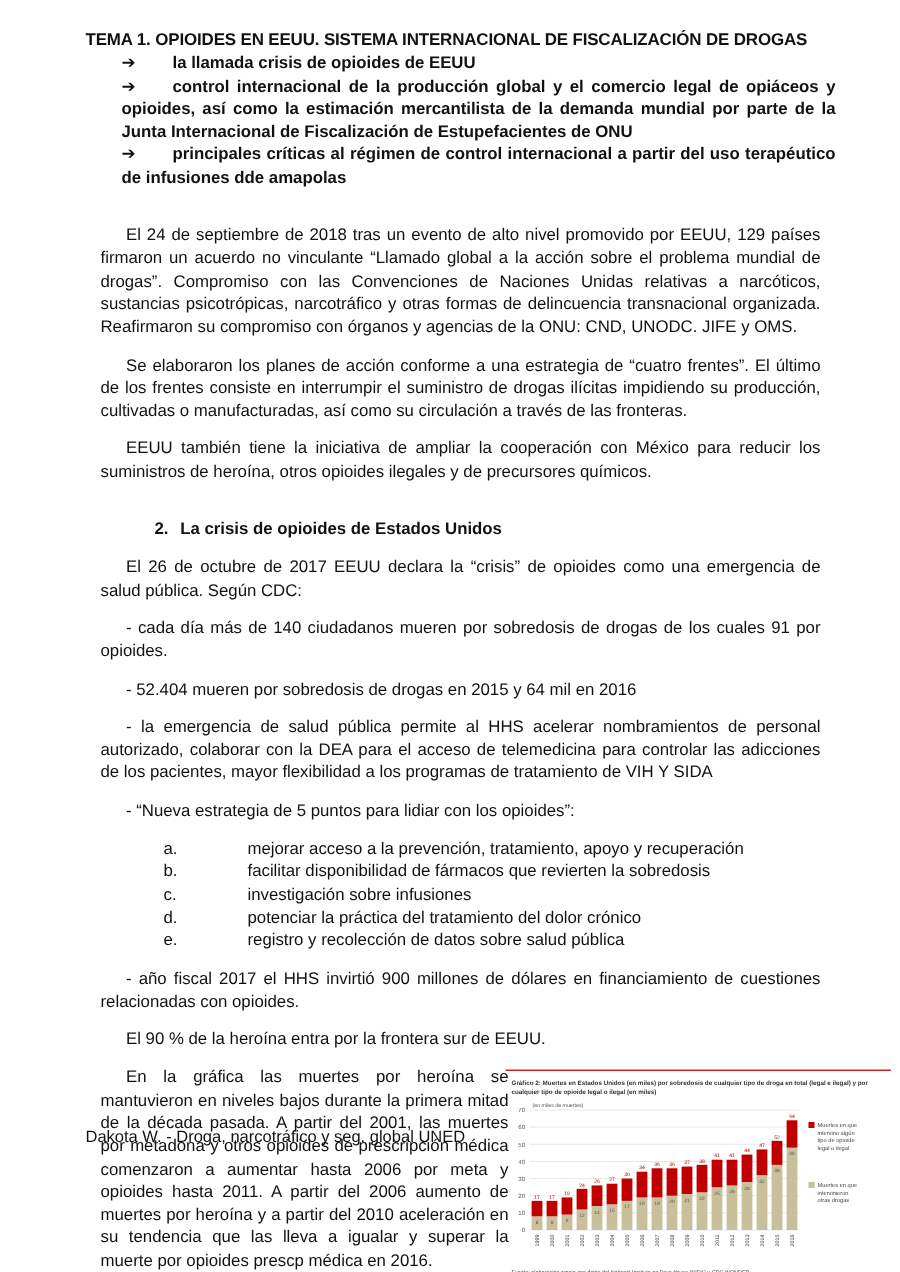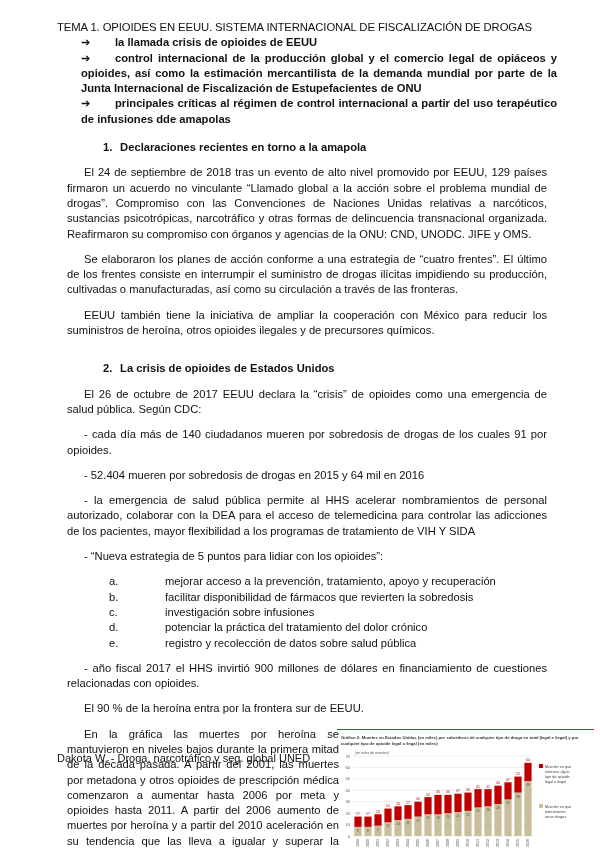--- a/index.html
+++ b/index.html
@@ -1,18 +1,18 @@
 <!DOCTYPE html>
 <html><head>
 <meta charset="utf-8">
 <style>
   html, body { margin: 0; padding: 0; background: #ffffff; }
   body { width: 600px; height: 848px; position: relative; overflow: hidden; font-family: "Liberation Sans", sans-serif; color: #111; }
   .page { position: absolute; left: 57px; top: 20px; width: 500px; font-size: 11.2px; line-height: 15.3px; }
-  .title { font-weight: normal; font-family: "Liberation Sans", sans-serif; font-size: 11.3px; letter-spacing: -0.1px; }
+  .title { font-weight: bold; font-family: "Liberation Sans", sans-serif; font-size: 11.3px; letter-spacing: -0.1px; }
   .bullet { font-weight: bold; text-align: justify; margin-left: 24px; }
   .bullet .arrow { display: inline-block; width: 34px; font-weight: normal; }
   .para { text-align: justify; text-indent: 17px; margin: 10px; }
   .heading { font-weight: bold; margin-left: 46px; }
   .heading .num { display: inline-block; width: 14px; }
   .gap { height: 13px; }
   .list-item { margin-left: 52px; }
   .list-item .letter { display: inline-block; width: 56px; }
   .float-wrap { position: relative; }
   .chart-box { position: absolute; left: 280px; top: 2px; width: 257px; height: 140px; border-top: 1.5px solid #c8242b; border-bottom: 1.5px solid #c8242b; }
@@ -25,21 +25,20 @@
 </head>
 <body>
 
 <div class="page">
   <div class="title">TEMA 1. OPIOIDES EN EEUU. SISTEMA INTERNACIONAL DE FISCALIZACIÓN DE DROGAS</div>
   <div class="bullet"><span class="arrow">➔</span><span>la llamada crisis de opioides de EEUU</span></div>
   <div class="bullet"><span class="arrow">➔</span><span>control internacional de la producción global y el comercio legal de opiáceos y opioides, así como la estimación mercantilista de la demanda mundial por parte de la Junta Internacional de Fiscalización de Estupefacientes de ONU</span></div>
   <div class="bullet"><span class="arrow">➔</span><span>principales críticas al régimen de control internacional a partir del uso terapéutico de infusiones dde amapolas</span></div>
 
   <div class="gap"></div>
-  <div class="heading"><span class="num">1.</span> <span>Declaraciones recientes en torno a la amapola</span></div>
   <p class="para">El 24 de septiembre de 2018 tras un evento de alto nivel promovido por EEUU, 129 países firmaron un acuerdo no vinculante “Llamado global a la acción sobre el problema mundial de drogas”. Compromiso con las Convenciones de Naciones Unidas relativas a narcóticos, sustancias psicotrópicas, narcotráfico y otras formas de delincuencia transnacional organizada. Reafirmaron su compromiso con órganos y agencias de la ONU: CND, UNODC. JIFE y OMS.</p>
   <p class="para">Se elaboraron los planes de acción conforme a una estrategia de “cuatro frentes”. El último de los frentes consiste en interrumpir el suministro de drogas ilícitas impidiendo su producción, cultivadas o manufacturadas, así como su circulación a través de las fronteras.</p>
   <p class="para">EEUU también tiene la iniciativa de ampliar la cooperación con México para reducir los suministros de heroína, otros opioides ilegales y de precursores químicos.</p>
 
   <div class="gap"></div>
   <div class="heading"><span class="num">2.</span> <span>La crisis de opioides de Estados Unidos</span></div>
   <p class="para">El 26 de octubre de 2017 EEUU declara la “crisis” de opioides como una emergencia de salud pública. Según CDC:</p>
   <p class="para">- cada día más de 140 ciudadanos mueren por sobredosis de drogas de los cuales 91 por opioides.</p>
   <p class="para">- 52.404 mueren por sobredosis de drogas en 2015 y 64 mil en 2016</p>
   <p class="para">- la emergencia de salud pública permite al HHS acelerar nombramientos de personal autorizado, colaborar con la DEA para el acceso de telemedicina para controlar las adicciones de los pacientes, mayor flexibilidad a los programas de tratamiento de VIH Y SIDA</p>

